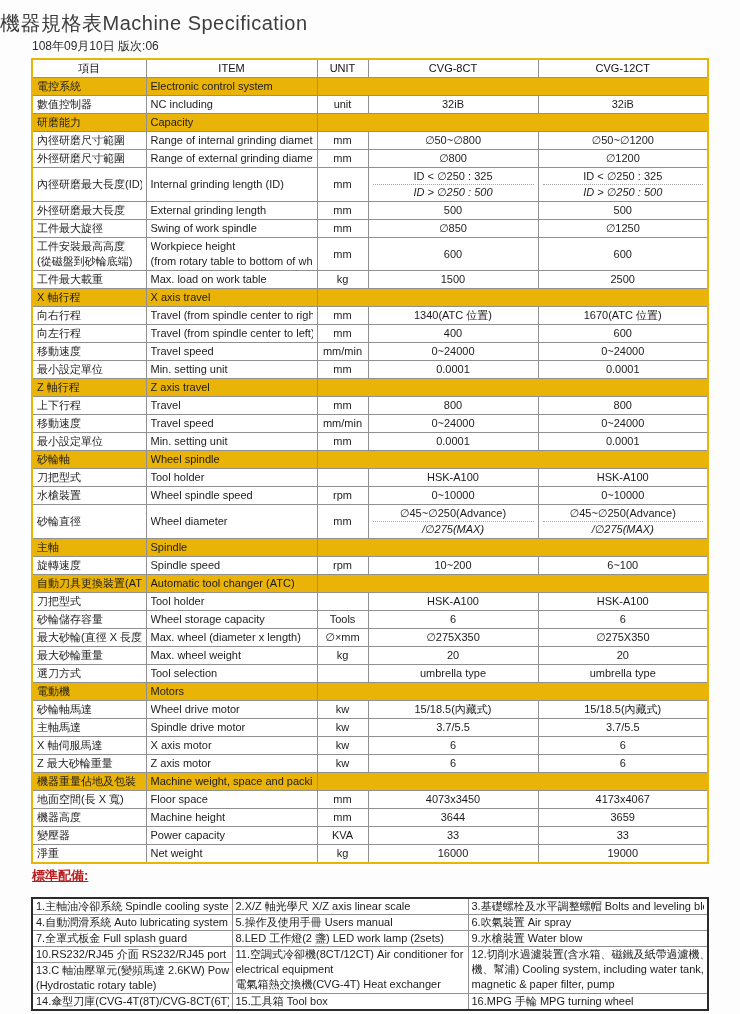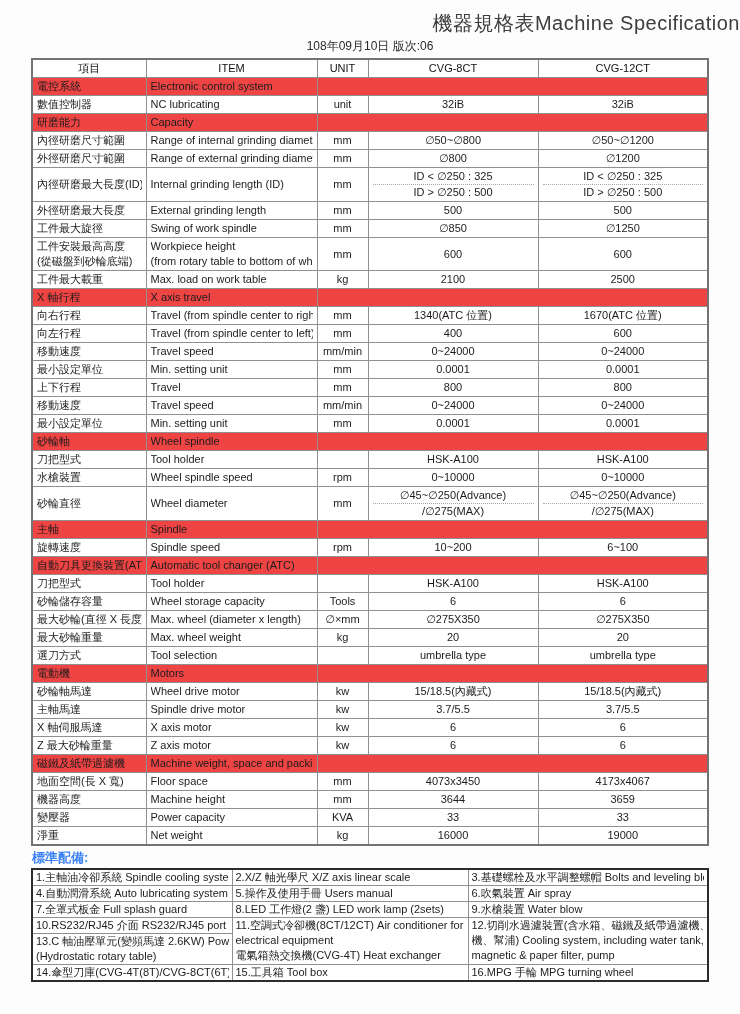--- a/index.html
+++ b/index.html
@@ -3,36 +3,36 @@
 <meta charset="utf-8">
 <style>
   html,body{margin:0;padding:0;}
   body{
     width:740px;height:1014px;overflow:hidden;background:#fdfdfd;
     font-family:"Liberation Sans","DejaVu Sans",sans-serif;color:#1c1c1c;
     -webkit-font-smoothing:antialiased;
   }
   .page{position:relative;width:740px;height:1014px;}
   .title{
-    text-align:right;padding-top:10px;font-size:20px;letter-spacing:.5px;color:#3d3d3d;
+    text-align:left;padding-top:10px;font-size:20px;letter-spacing:.5px;color:#3d3d3d;
   }
-  .meta-row{width:676px;margin:1px auto 3px;text-align:center;font-size:12px;color:#2a2a2a;}
+  .meta-row{width:676px;margin:1px auto 3px;text-align:left;font-size:12px;color:#2a2a2a;}
   table{border-collapse:collapse;table-layout:fixed;margin:0 auto;background:#fff;}
-  table.spec{width:676px;border:2px solid #737373;}
+  table.spec{width:676px;border:2px solid #eab308;}
   .spec th,.spec td{
     border:1px solid #909090;font-size:11px;padding:1px 4px;vertical-align:middle;
     overflow:hidden;
   }
   .spec thead th{font-weight:normal;text-align:center;color:#111;background:#fff;}
   .ln{line-height:15px;white-space:nowrap;overflow:hidden;}
   td.zh,td.en{text-align:left;}
   td.unit,td.val{text-align:center;}
-  tr.sec td{background:#ef4444;margin-left:8px;}
-  .spec td.val .ln + .ln{border-top:1px dotted #a5a5a5;}
-  .acc-heading{width:676px;margin:3px auto 1px;font-size:13px;font-weight:bold;color:#3b82f6;}
+  tr.sec td{background:#eab308;margin-left:8px;}
+  .spec td.val .ln + .ln{border-top:1px dotted #a5a5a5;font-style:italic;}
+  .acc-heading{width:676px;margin:3px auto 12px;font-size:13px;font-weight:bold;color:#b91c1c;text-decoration:underline;}
   table.acc{width:676px;border:2px solid #2b2b2b;}
   .acc td{
     border:1px solid #909090;font-size:11px;padding:0 3px;vertical-align:top;text-align:left;
   }
   .acc .ln{line-height:15px;}
 </style>
 </head>
 <body>
 
 <div class="page">
@@ -76,21 +76,21 @@
           <td class="en">
             <div class="ln">Electronic control system</div>
           </td>
           <td colspan="3"></td>
         </tr>
         <tr>
           <td class="zh">
             <div class="ln">數值控制器</div>
           </td>
           <td class="en">
-            <div class="ln">NC lubricating</div>
+            <div class="ln">NC including</div>
           </td>
           <td class="unit">
             <div class="ln">unit</div>
           </td>
           <td class="val">
             <div class="ln">32iB</div>
           </td>
           <td class="val">
             <div class="ln">32iB</div>
           </td>
@@ -214,21 +214,21 @@
           <td class="zh">
             <div class="ln">工件最大載重</div>
           </td>
           <td class="en">
             <div class="ln">Max. load on work table</div>
           </td>
           <td class="unit">
             <div class="ln">kg</div>
           </td>
           <td class="val">
-            <div class="ln">2100</div>
+            <div class="ln">1500</div>
           </td>
           <td class="val">
             <div class="ln">2500</div>
           </td>
         </tr>
         <tr class="sec">
           <td class="zh">
             <div class="ln">X 軸行程</div>
           </td>
           <td class="en">
@@ -296,20 +296,29 @@
           </td>
           <td class="unit">
             <div class="ln">mm</div>
           </td>
           <td class="val">
             <div class="ln">0.0001</div>
           </td>
           <td class="val">
             <div class="ln">0.0001</div>
           </td>
+        </tr>
+        <tr class="sec">
+          <td class="zh">
+            <div class="ln">Z 軸行程</div>
+          </td>
+          <td class="en">
+            <div class="ln">Z axis travel</div>
+          </td>
+          <td colspan="3"></td>
         </tr>
         <tr>
           <td class="zh">
             <div class="ln">上下行程</div>
           </td>
           <td class="en">
             <div class="ln">Travel</div>
           </td>
           <td class="unit">
             <div class="ln">mm</div>
@@ -609,21 +618,21 @@
           </td>
           <td class="val">
             <div class="ln">6</div>
           </td>
           <td class="val">
             <div class="ln">6</div>
           </td>
         </tr>
         <tr class="sec">
           <td class="zh">
-            <div class="ln">磁鐵及紙帶過濾機</div>
+            <div class="ln">機器重量佔地及包裝</div>
           </td>
           <td class="en">
             <div class="ln">Machine weight, space and packing</div>
           </td>
           <td colspan="3"></td>
         </tr>
         <tr>
           <td class="zh">
             <div class="ln">地面空間(長 X 寬)</div>
           </td>

